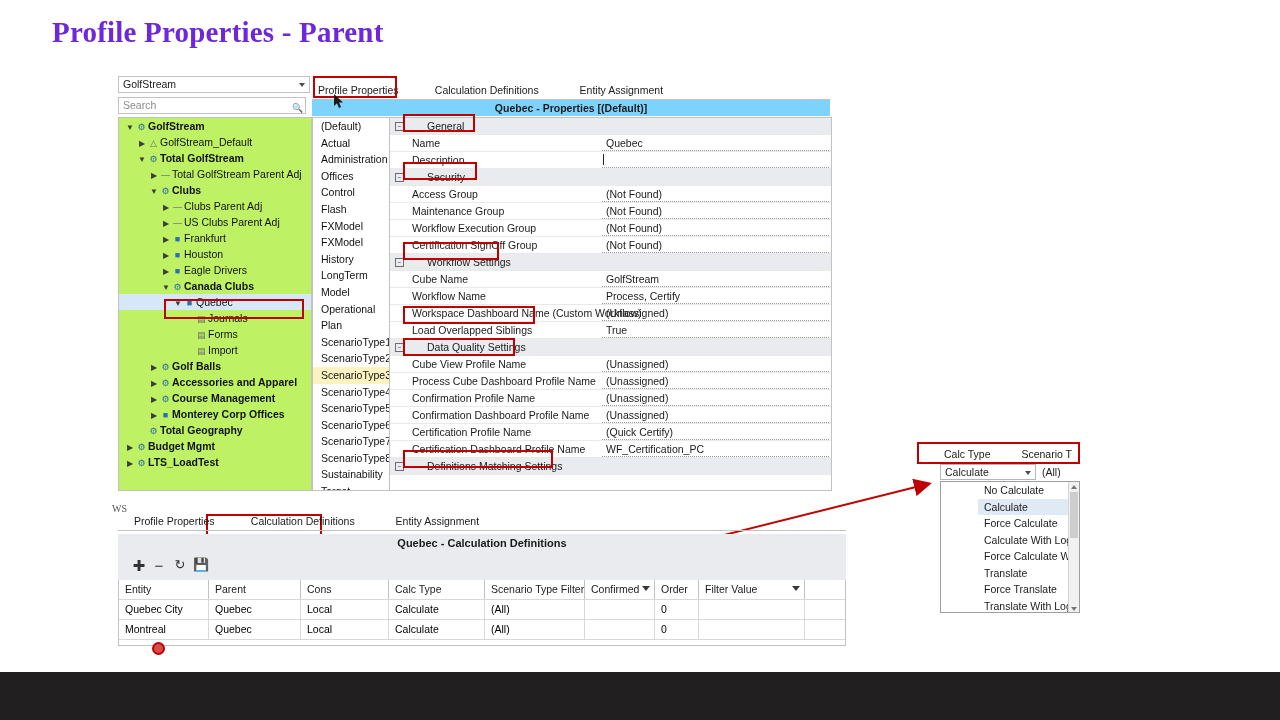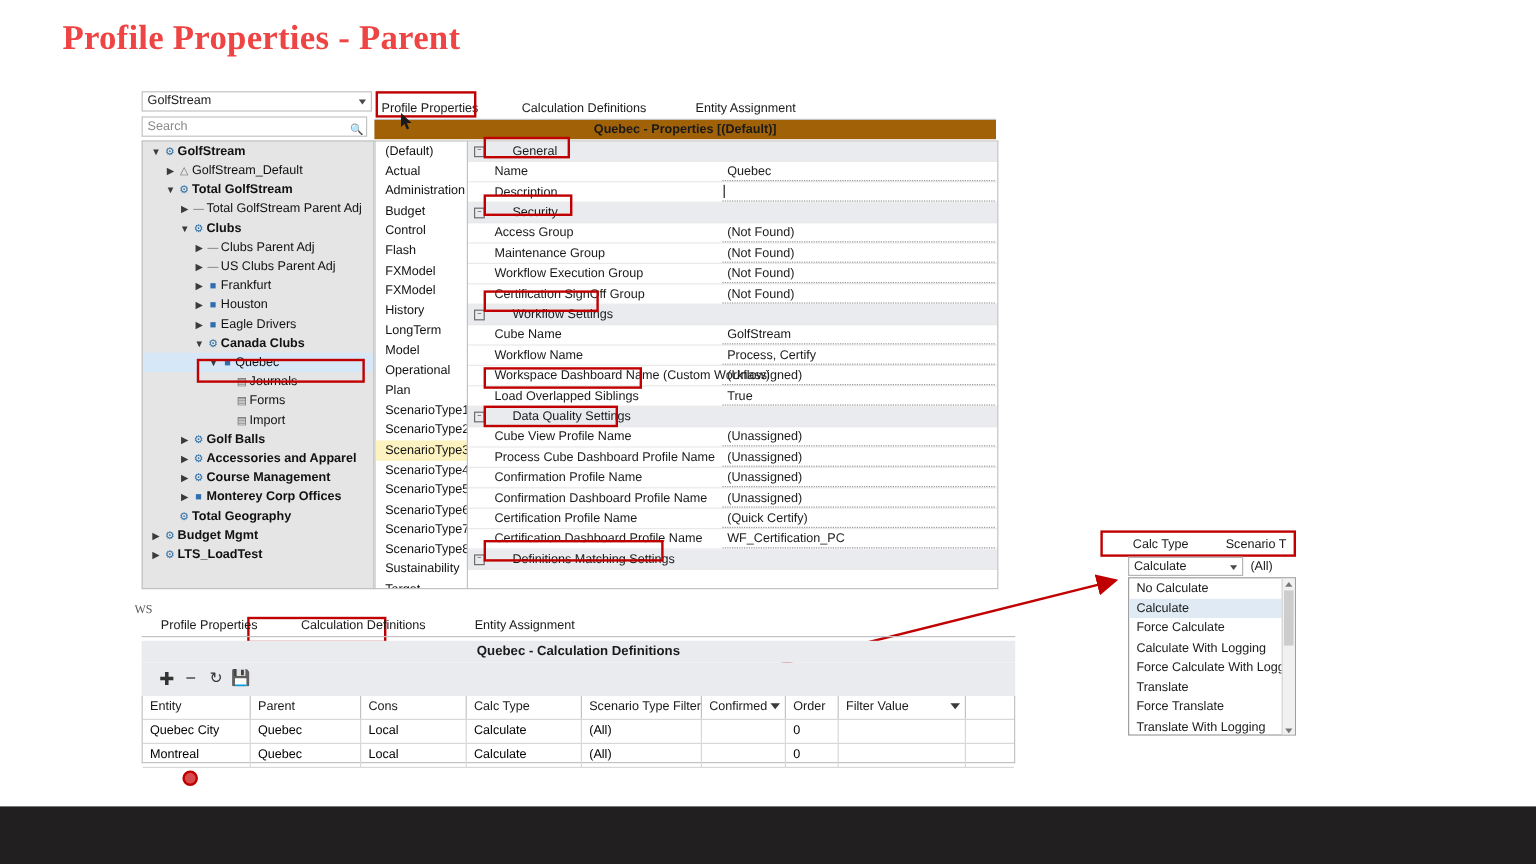--- a/index.html
+++ b/index.html
@@ -22,21 +22,21 @@
     left: 0; top: 672px;
     width: 1280px; height: 48px;
     background: #221f20;
   }
   .slide-title {
     position: absolute;
     left: 52px; top: 16px;
     font-family: "Liberation Serif", serif;
     font-weight: bold;
     font-size: 29px;
-    color: #ef4444;
+    color: #6d28d9;
     letter-spacing: 0.2px;
   }
 
   
   .app {
     position: absolute;
     left: 118px; top: 76px;
     width: 712px; height: 428px;
     background: #ffffff;
   }
@@ -72,21 +72,21 @@
     position: absolute; right: 3px; top: 3px;
     width: 10px; height: 10px; color: #555; font-size: 9px;
   }
 
   
   .tree {
     position: absolute;
     left: 0; top: 41px;
     width: 192px; height: 372px;
     border: 1px solid #c2c2c2;
-    background: #e5e5e5;
+    background: #bef264;
     overflow: hidden;
     font-size: 10.5px;
     color: #111;
   }
   .tnode {
     position: relative;
     height: 16px;
     line-height: 16px;
     white-space: nowrap;
   }
@@ -116,21 +116,21 @@
     color: #1a1a1a;
     padding: 2px 6px;
   }
   .tab.active { font-weight: normal; }
 
   
   .prop-header {
     position: absolute;
     left: 194px; top: 24px;
     width: 518px; height: 16px;
-    background: #a16207;
+    background: #7dd3fc;
     font-size: 10.5px;
     font-weight: bold;
     color: #1a1a1a;
     text-align: center;
     line-height: 16px;
   }
 
   
   .scen-list {
     position: absolute;
@@ -259,21 +259,21 @@
     position: absolute;
     top: 5px;
     font-size: 15px;
     color: #333;
     width: 18px;
     text-align: center;
   }
   .calcgrid {
     position: absolute;
     left: 0; top: 68px;
-    width: 728px; height: 56px;
+    width: 728px; height: 66px;
     background: #fff;
     border: 1px solid #c2c2c2;
     border-top: none;
     box-sizing: border-box;
     font-size: 10.5px;
   }
   .cg-row {
     position: relative;
     height: 19px;
     line-height: 19px;
@@ -354,20 +354,21 @@
     box-sizing: border-box;
     overflow: hidden;
     font-size: 10.5px;
   }
   .dd-item {
     height: 16.5px;
     line-height: 16.5px;
     padding-left: 6px;
     color: #1a1a1a;
     white-space: nowrap;
+    margin-left: 37px;
   }
   .dd-item.sel { background: #dfeaf4; }
   .dd-scroll {
     position: absolute;
     right: 0; top: 0;
     width: 10px; height: 132px;
     background: #f1f1f1;
     border-left: 1px solid #d4d4d4;
   }
   .dd-thumb {
@@ -459,21 +460,21 @@
         <div class="tab" style="left: 116.8px;">Calculation Definitions</div>
         <div class="tab" style="left: 261.6px;">Entity Assignment</div>
       </div>
 
     <div class="prop-header">Quebec - Properties  [(Default)]</div>
 
     <div class="scen-list" id="scen-list">
         <div class="scen">(Default)</div>
         <div class="scen">Actual</div>
         <div class="scen">Administration</div>
-        <div class="scen">Budget</div>
+        <div class="scen">Offices</div>
         <div class="scen">Control</div>
         <div class="scen">Flash</div>
         <div class="scen">FXModel</div>
         <div class="scen">FXModel</div>
         <div class="scen">History</div>
         <div class="scen">LongTerm</div>
         <div class="scen">Model</div>
         <div class="scen">Operational</div>
         <div class="scen">Plan</div>
         <div class="scen">ScenarioType1</div>

